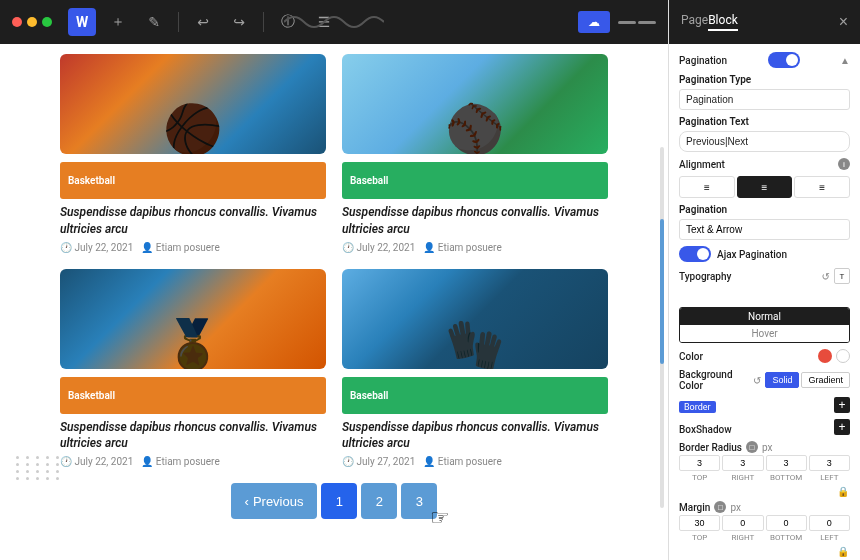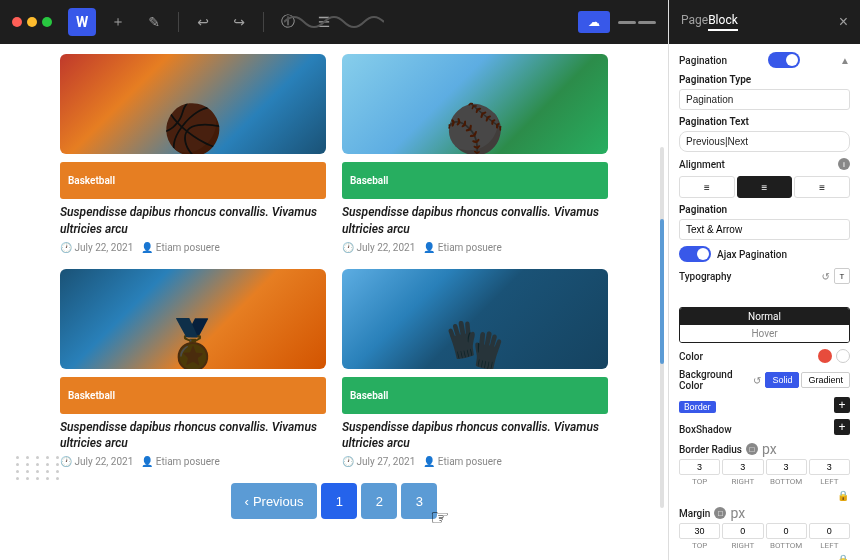--- a/index.html
+++ b/index.html
@@ -526,21 +526,21 @@
     }
     .lock-icon {
       text-align: right;
       font-size: 10px;
       color: #888;
       margin-bottom: 4px;
     }
     .radius-row {
       display: flex; align-items: center; gap: 4px; margin-bottom: 2px;
     }
-    .px-label { font-size: 14px; color: #888; }
+    .px-label { font-size: 10px; color: #888; }
 
     .panel-section-title {
       font-size: 10px;
       font-weight: 600;
       color: #1e1e1e;
       margin-bottom: 4px;
       display: flex;
       align-items: center;
       justify-content: space-between;
     }

